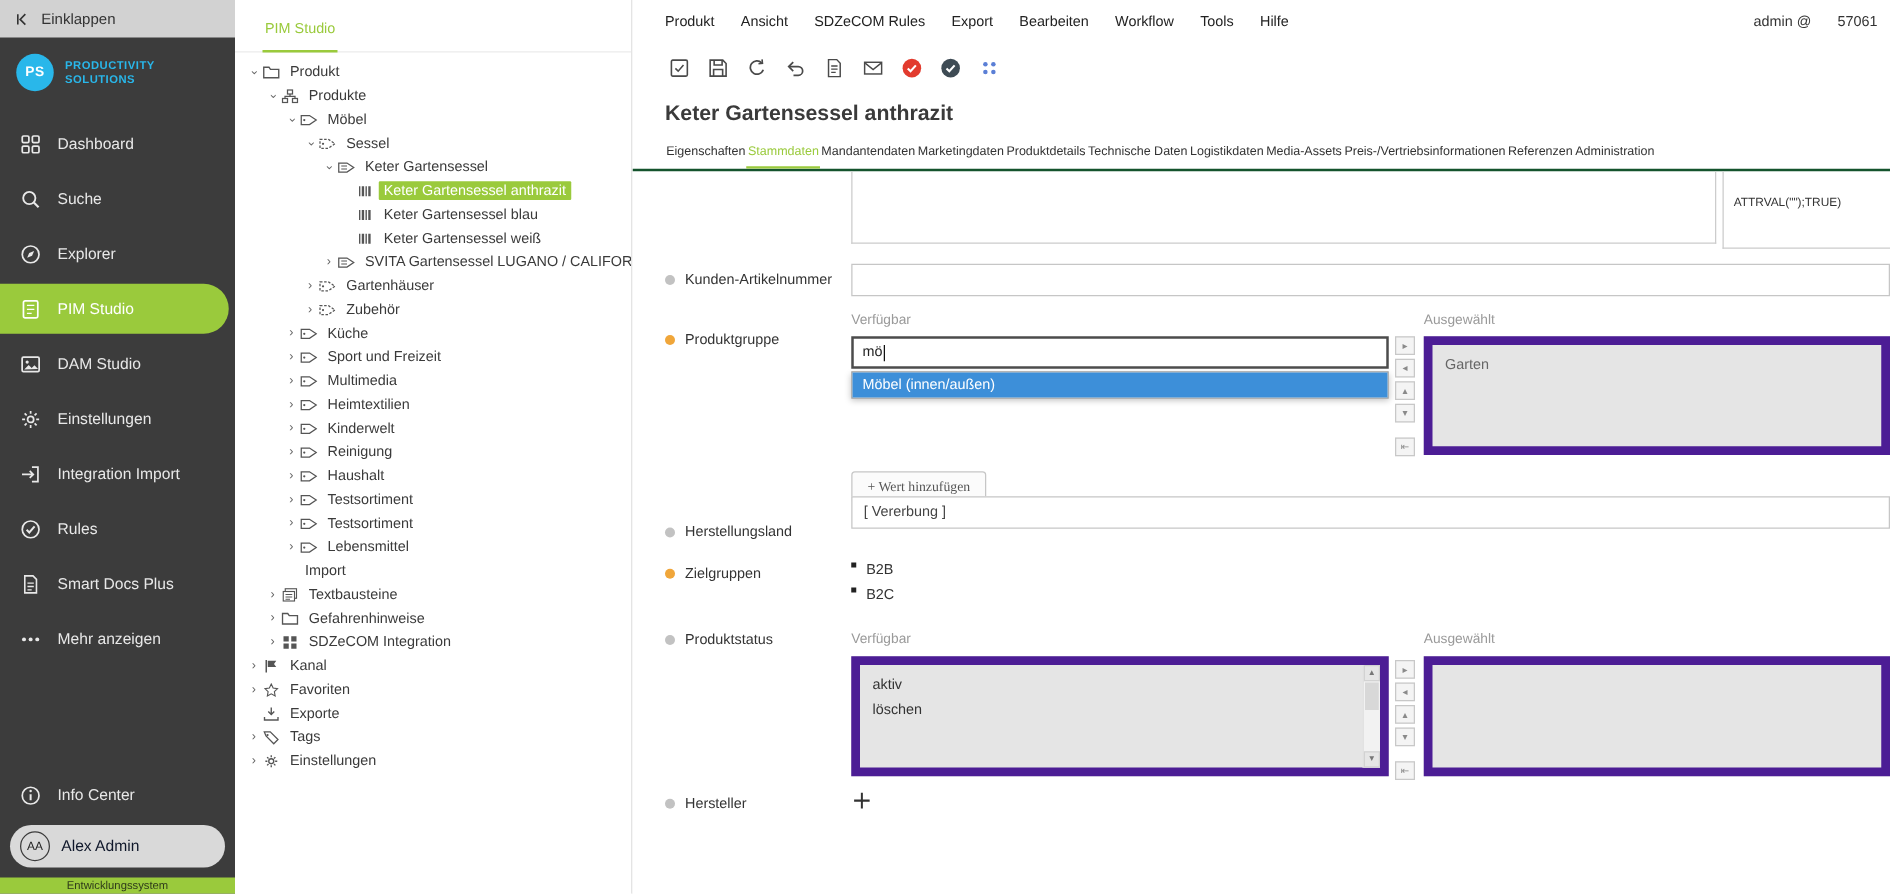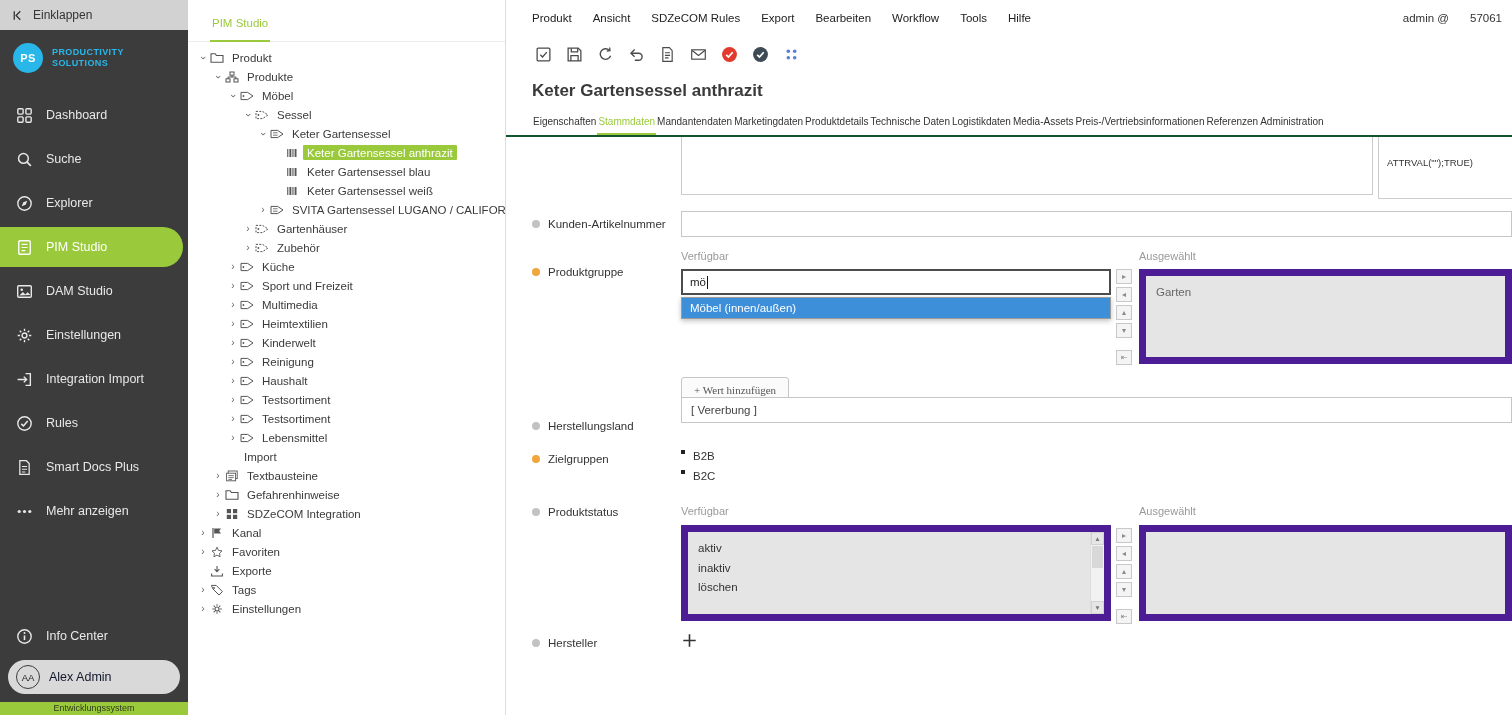--- a/index.html
+++ b/index.html
@@ -745,21 +745,20 @@
 
       <div class="frow-label" style="top:368px">
         <span class="dot gray"></span>
         <span>Produktstatus</span>
       </div>
       <div class="collabel" style="left:175px;top:368px">Verfügbar</div>
       <div class="collabel" style="left:633px;top:368px">Ausgewählt</div>
       <div class="listbox lb-avail">
         <div class="lb-items">
             <div class="list-item">aktiv</div>
-            <div class="list-item">inaktiv</div>
             <div class="list-item">löschen</div>
           </div>
         <div class="lb-scroll">
           <span class="sarrow">▲</span>
           <span class="sarrow">▼</span>
           <span class="sthumb"></span>
         </div>
       </div>
       <div class="transfer-col tcol-ps">
           <button class="tbtn">▸</button>

